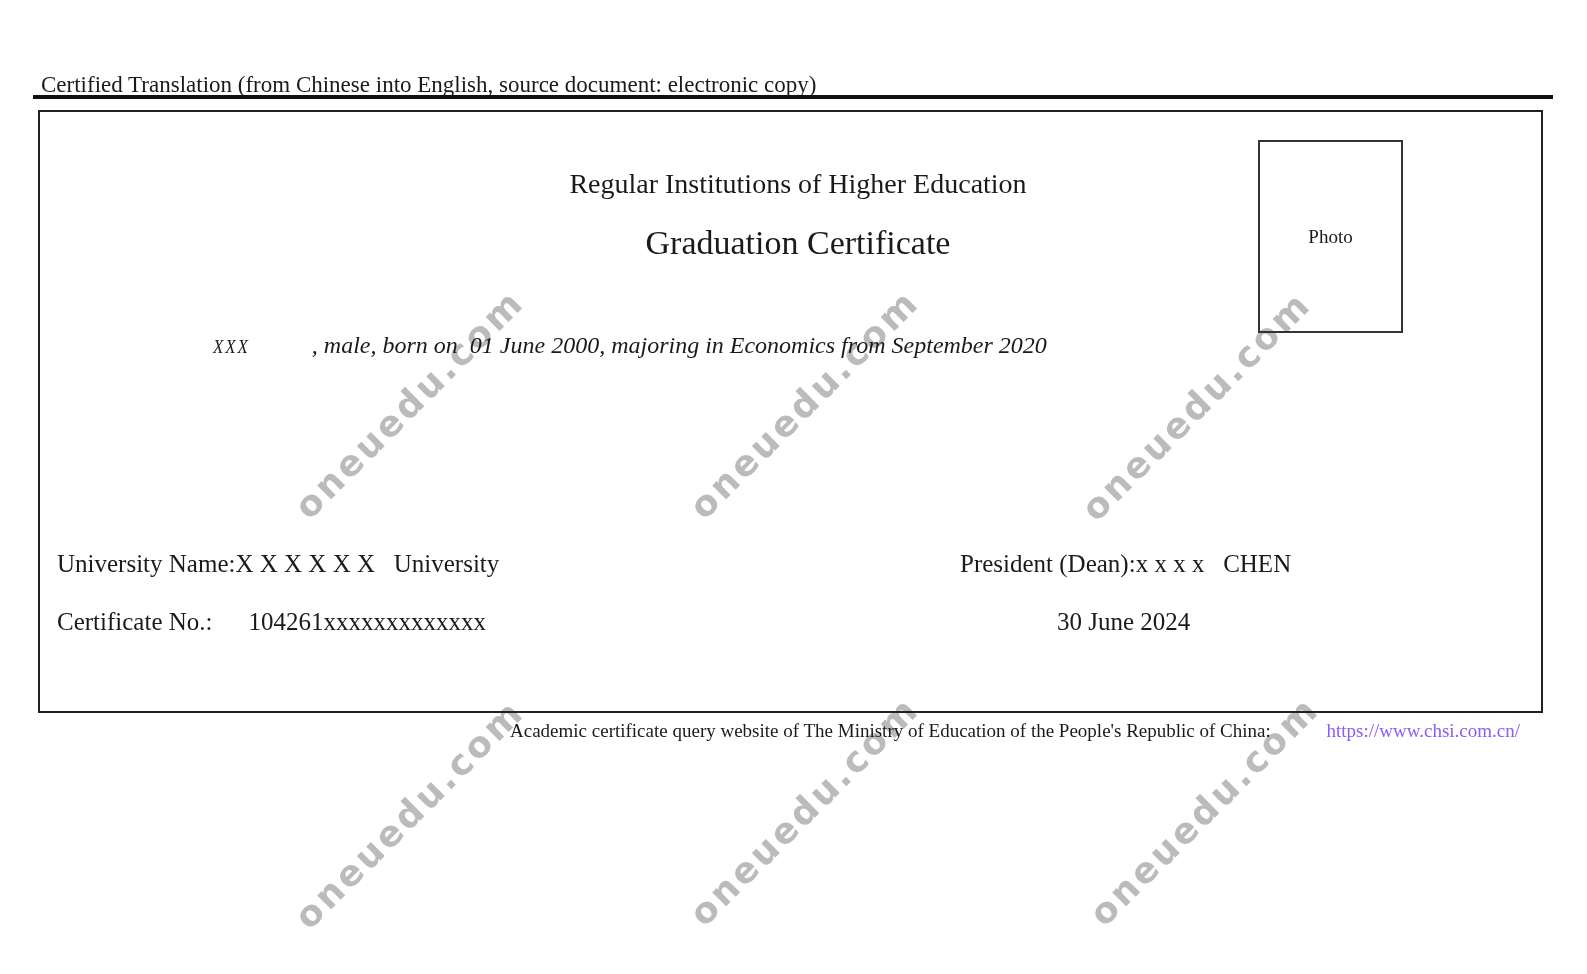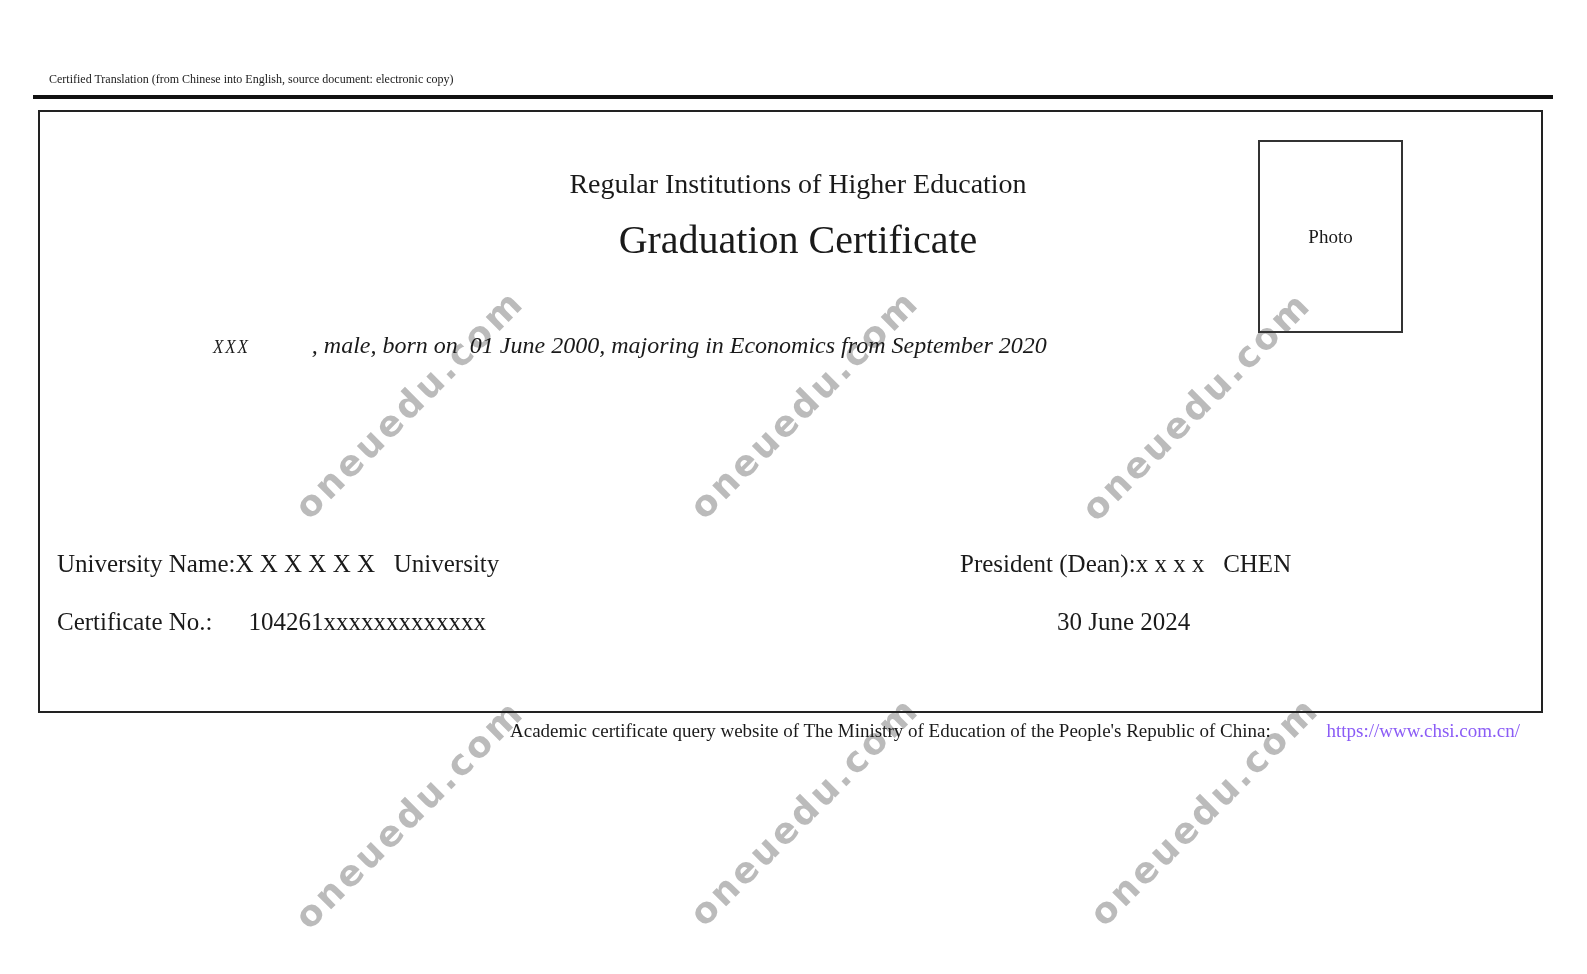--- a/index.html
+++ b/index.html
@@ -25,22 +25,22 @@
     letter-spacing: 3px;
     color: #b0b0b0;
     opacity: 0.85;
     transform: rotate(-45deg);
     pointer-events: none;
     white-space: nowrap;
   }
   
   .header-label {
     position: absolute;
-    left: 49px; top: 72px;
-    font-size: 12px;
+    left: 41px; top: 72px;
+    font-size: 23px;
     z-index: 2;
     white-space: pre-wrap;
   }
   .header-rule {
     position: absolute;
     left: 33px; top: 95px;
     width: 1520px; height: 4px;
     background: #111;
     z-index: 2;
   }
@@ -55,21 +55,21 @@
   }
   .title-wrap {
     position: absolute;
     left: 38px; top: 168px;
     width: 1484px;
     text-align: center;
     z-index: 3;
     padding-left: 36px;
   }
   .title-line1 { font-size: 28px; }
-  .title-line2 { font-size: 40px; margin-top: 16px; }
+  .title-line2 { font-size: 34px; margin-top: 24px; }
   .photo-box {
     position: absolute;
     left: 1258px; top: 140px;
     width: 145px; height: 193px;
     border: 2px solid #333;
     display: flex;
     align-items: center;
     justify-content: center;
     z-index: 3;
     background: transparent;

